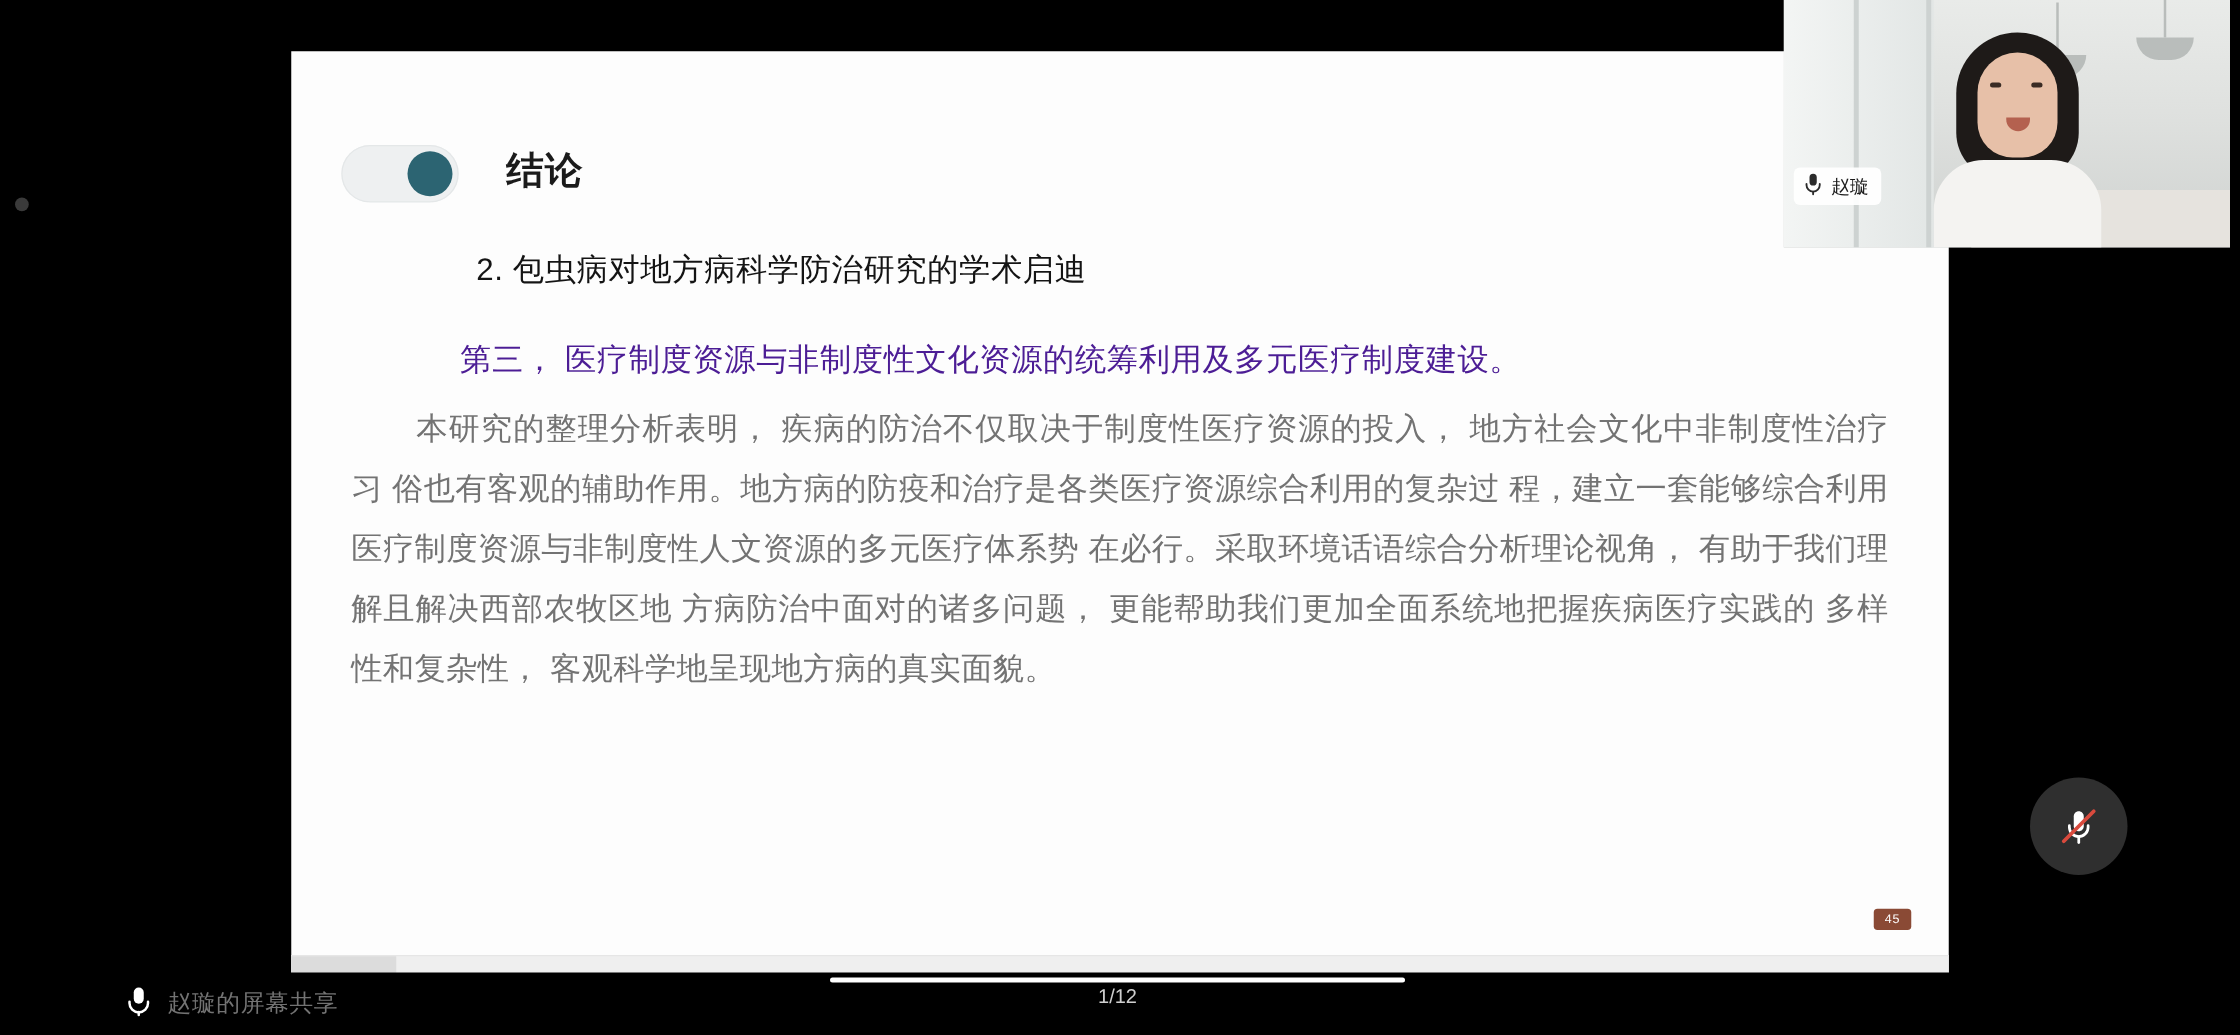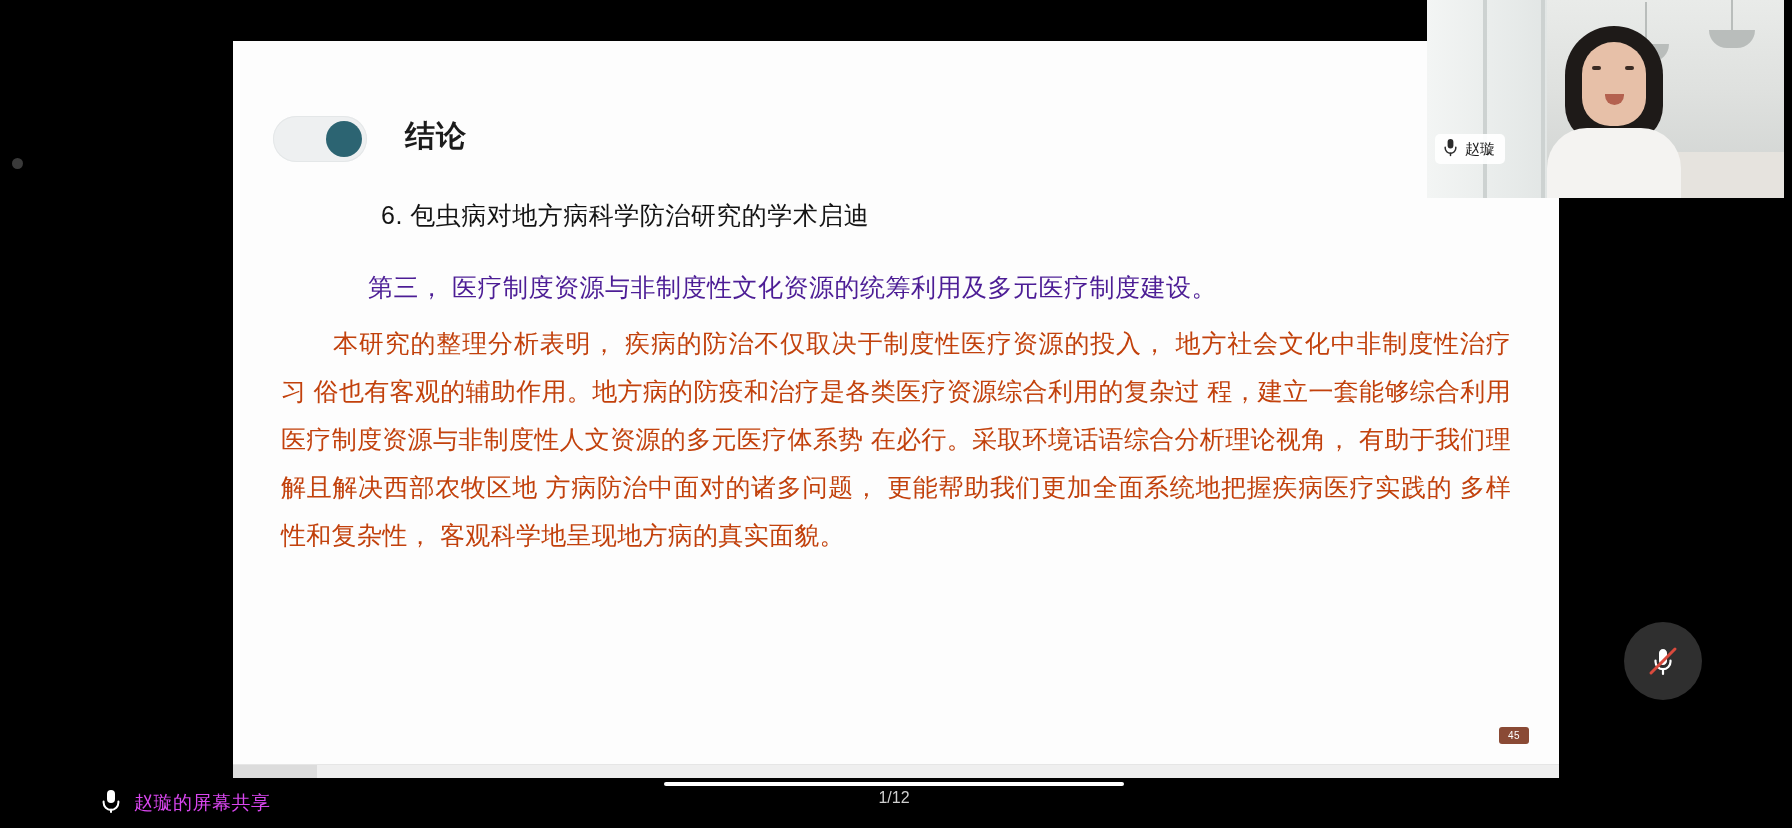--- a/index.html
+++ b/index.html
@@ -82,21 +82,21 @@
     color: #4c1d95;
     letter-spacing: .5px;
   }
 
   .body-para {
     position: absolute;
     left: 48px; top: 278px;
     width: 1230px;
     font-size: 25px;
     line-height: 48px;
-    color: #c2410c;
+    color: #737373;
     text-align: justify;
     text-indent: 52px;
     letter-spacing: .3px;
   }
 
   
   .slide-footer-strip {
     position: absolute;
     left: 0; bottom: 0;
     width: 100%; height: 22px;
@@ -224,21 +224,21 @@
     width: 100%; height: 50px;
     background: #000;
     display: flex;
     align-items: center;
   }
   .share-info {
     display: flex; align-items: center;
     margin-left: 100px;
   }
   .share-info .label {
-    color: #d946ef; font-size: 19px; margin-left: 12px; letter-spacing: .5px;
+    color: #737373; font-size: 19px; margin-left: 12px; letter-spacing: .5px;
   }
 
   
   #scrubber {
     position: absolute;
     left: 664px; bottom: 34px;
     width: 460px; height: 18px;
   }
   .track {
     position: absolute; left: 0; top: 6px;
@@ -264,21 +264,21 @@
   <div id="slide">
     <div class="slide-inner">
 
       <div class="title-row">
         <div class="pill-bullet">
           <div class="knob"></div>
         </div>
         <div class="slide-title">结论</div>
       </div>
 
-      <div class="sub-heading">6. 包虫病对地方病科学防治研究的学术启迪</div>
+      <div class="sub-heading">2. 包虫病对地方病科学防治研究的学术启迪</div>
 
       <div class="para-lead">第三， 医疗制度资源与非制度性文化资源的统筹利用及多元医疗制度建设。</div>
 
       <div class="body-para">本研究的整理分析表明， 疾病的防治不仅取决于制度性医疗资源的投入， 地方社会文化中非制度性治疗习 俗也有客观的辅助作用。地方病的防疫和治疗是各类医疗资源综合利用的复杂过 程，建立一套能够综合利用医疗制度资源与非制度性人文资源的多元医疗体系势 在必行。采取环境话语综合分析理论视角， 有助于我们理解且解决西部农牧区地 方病防治中面对的诸多问题， 更能帮助我们更加全面系统地把握疾病医疗实践的 多样性和复杂性， 客观科学地呈现地方病的真实面貌。</div>
 
       <div class="slide-footer-strip">
         <div class="seg"></div>
       </div>
 
       <div class="page-badge">45</div>

